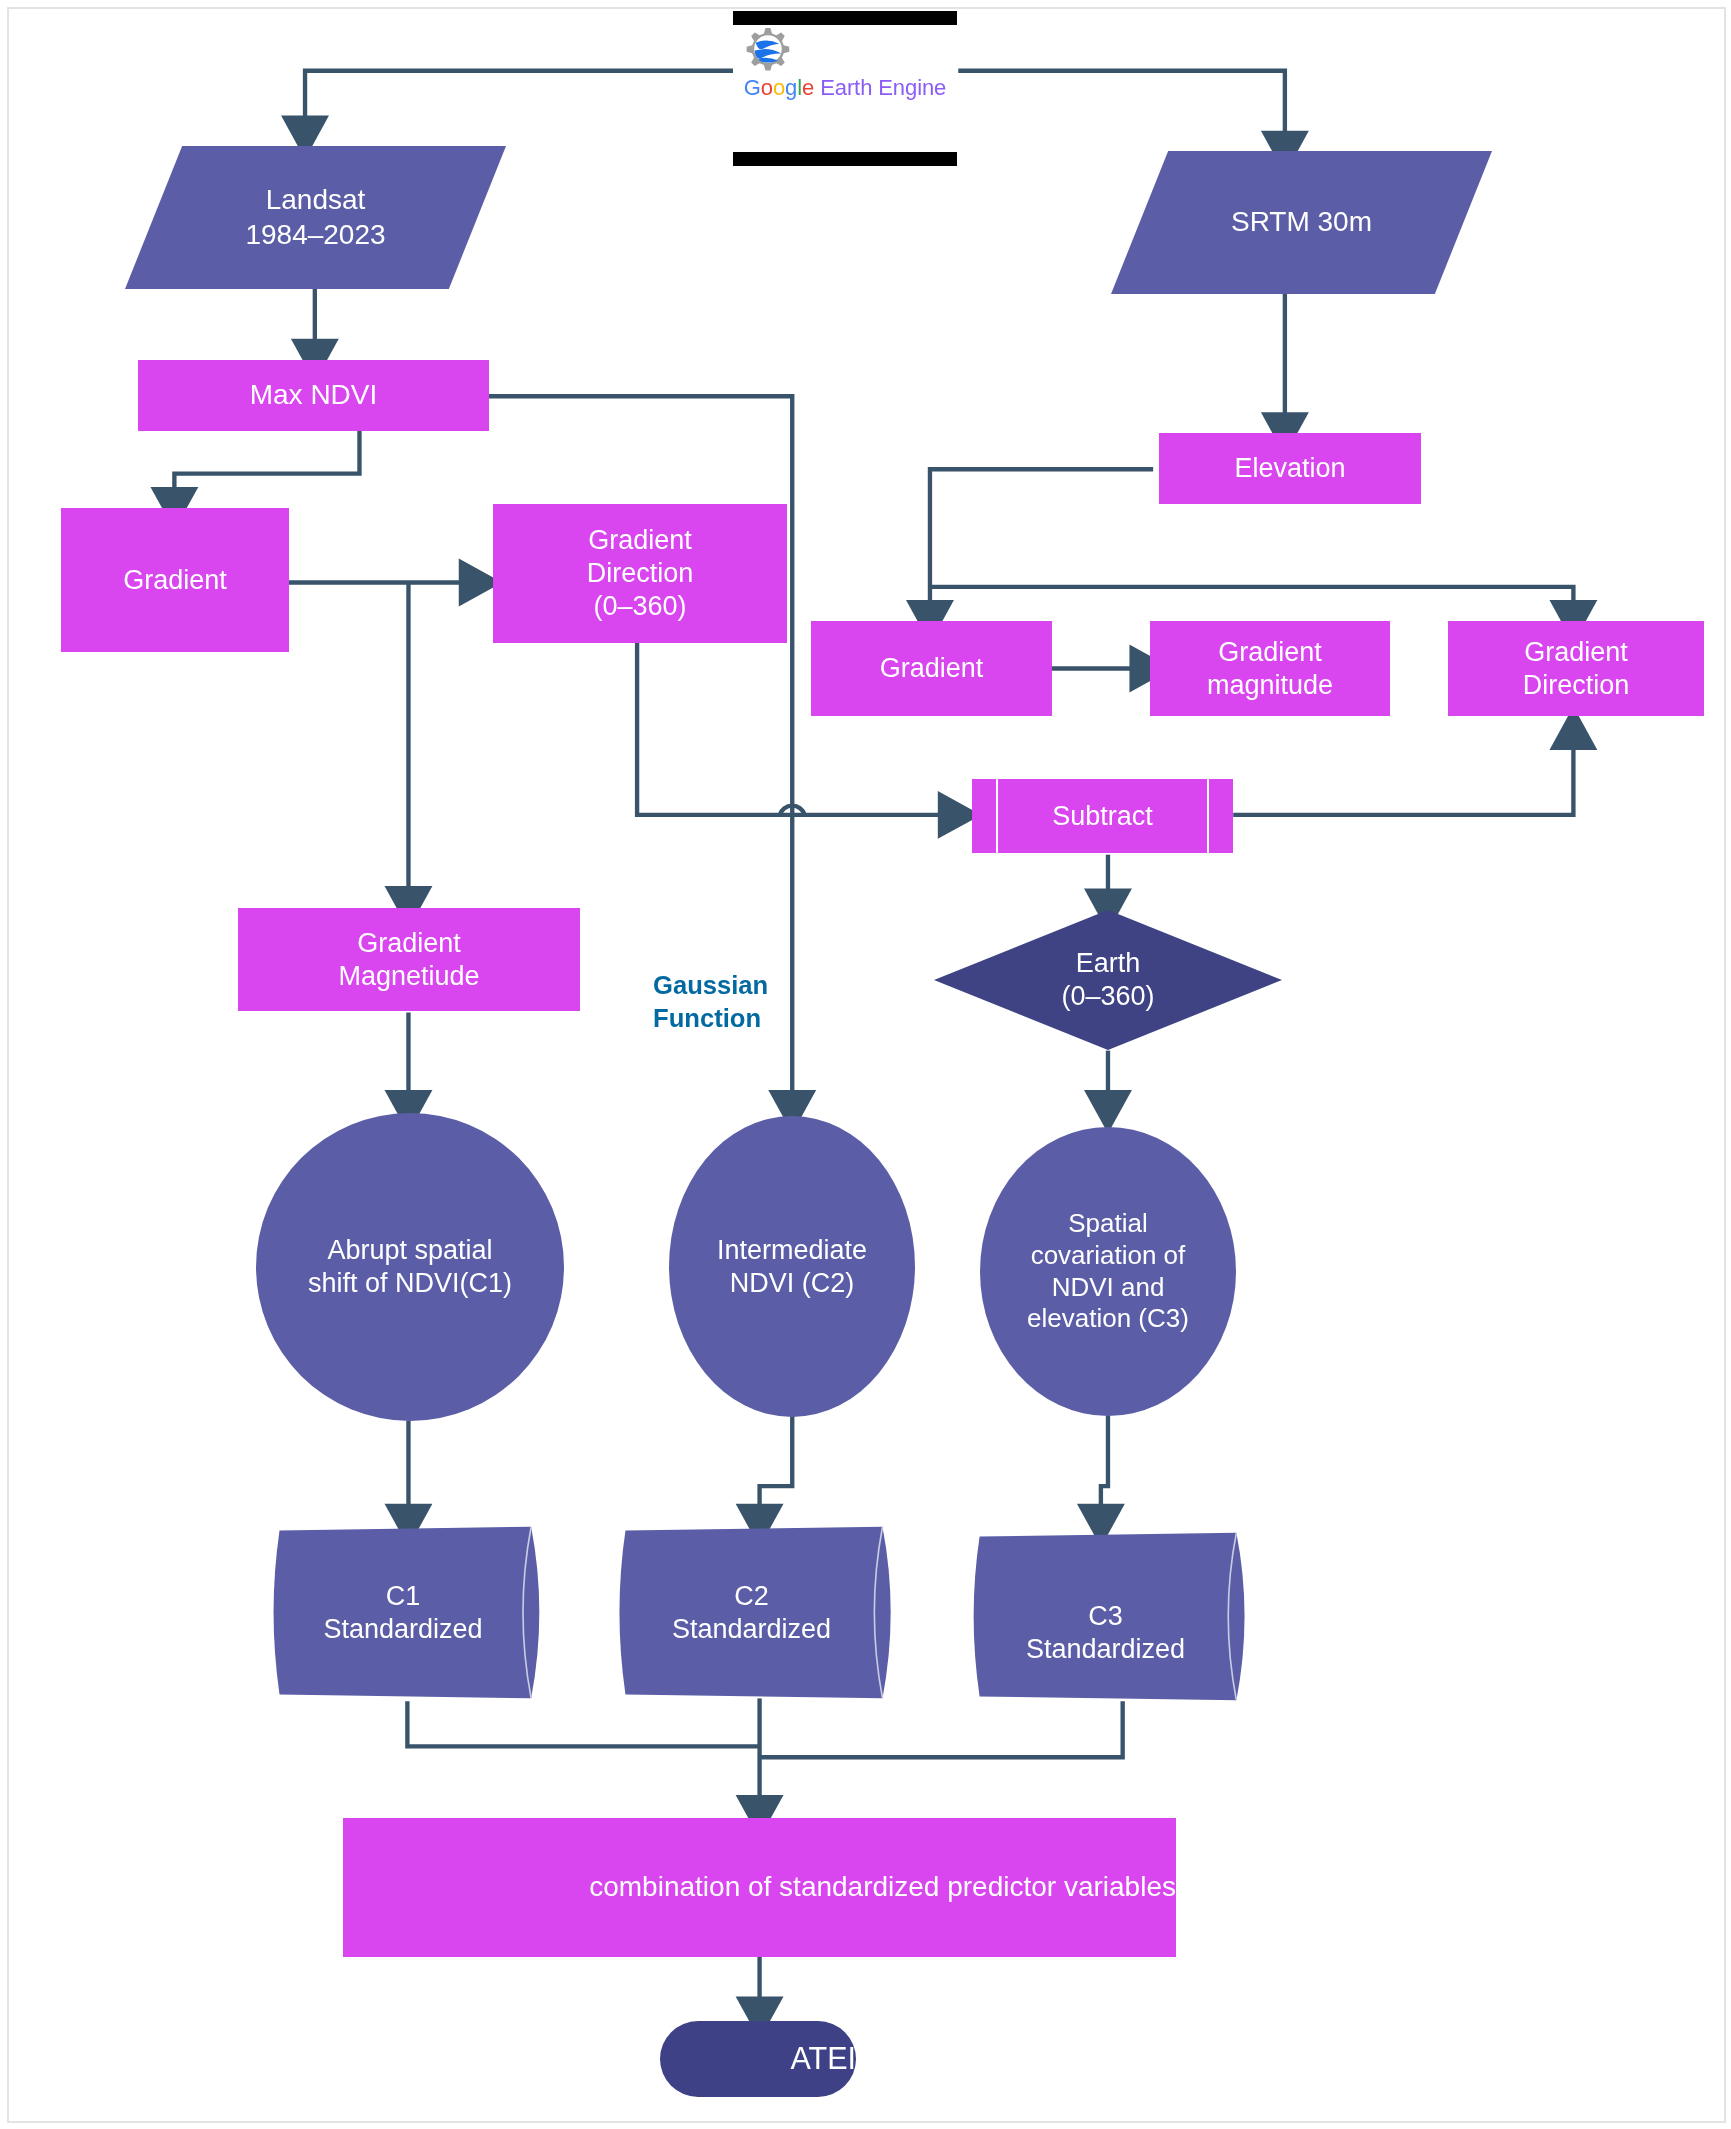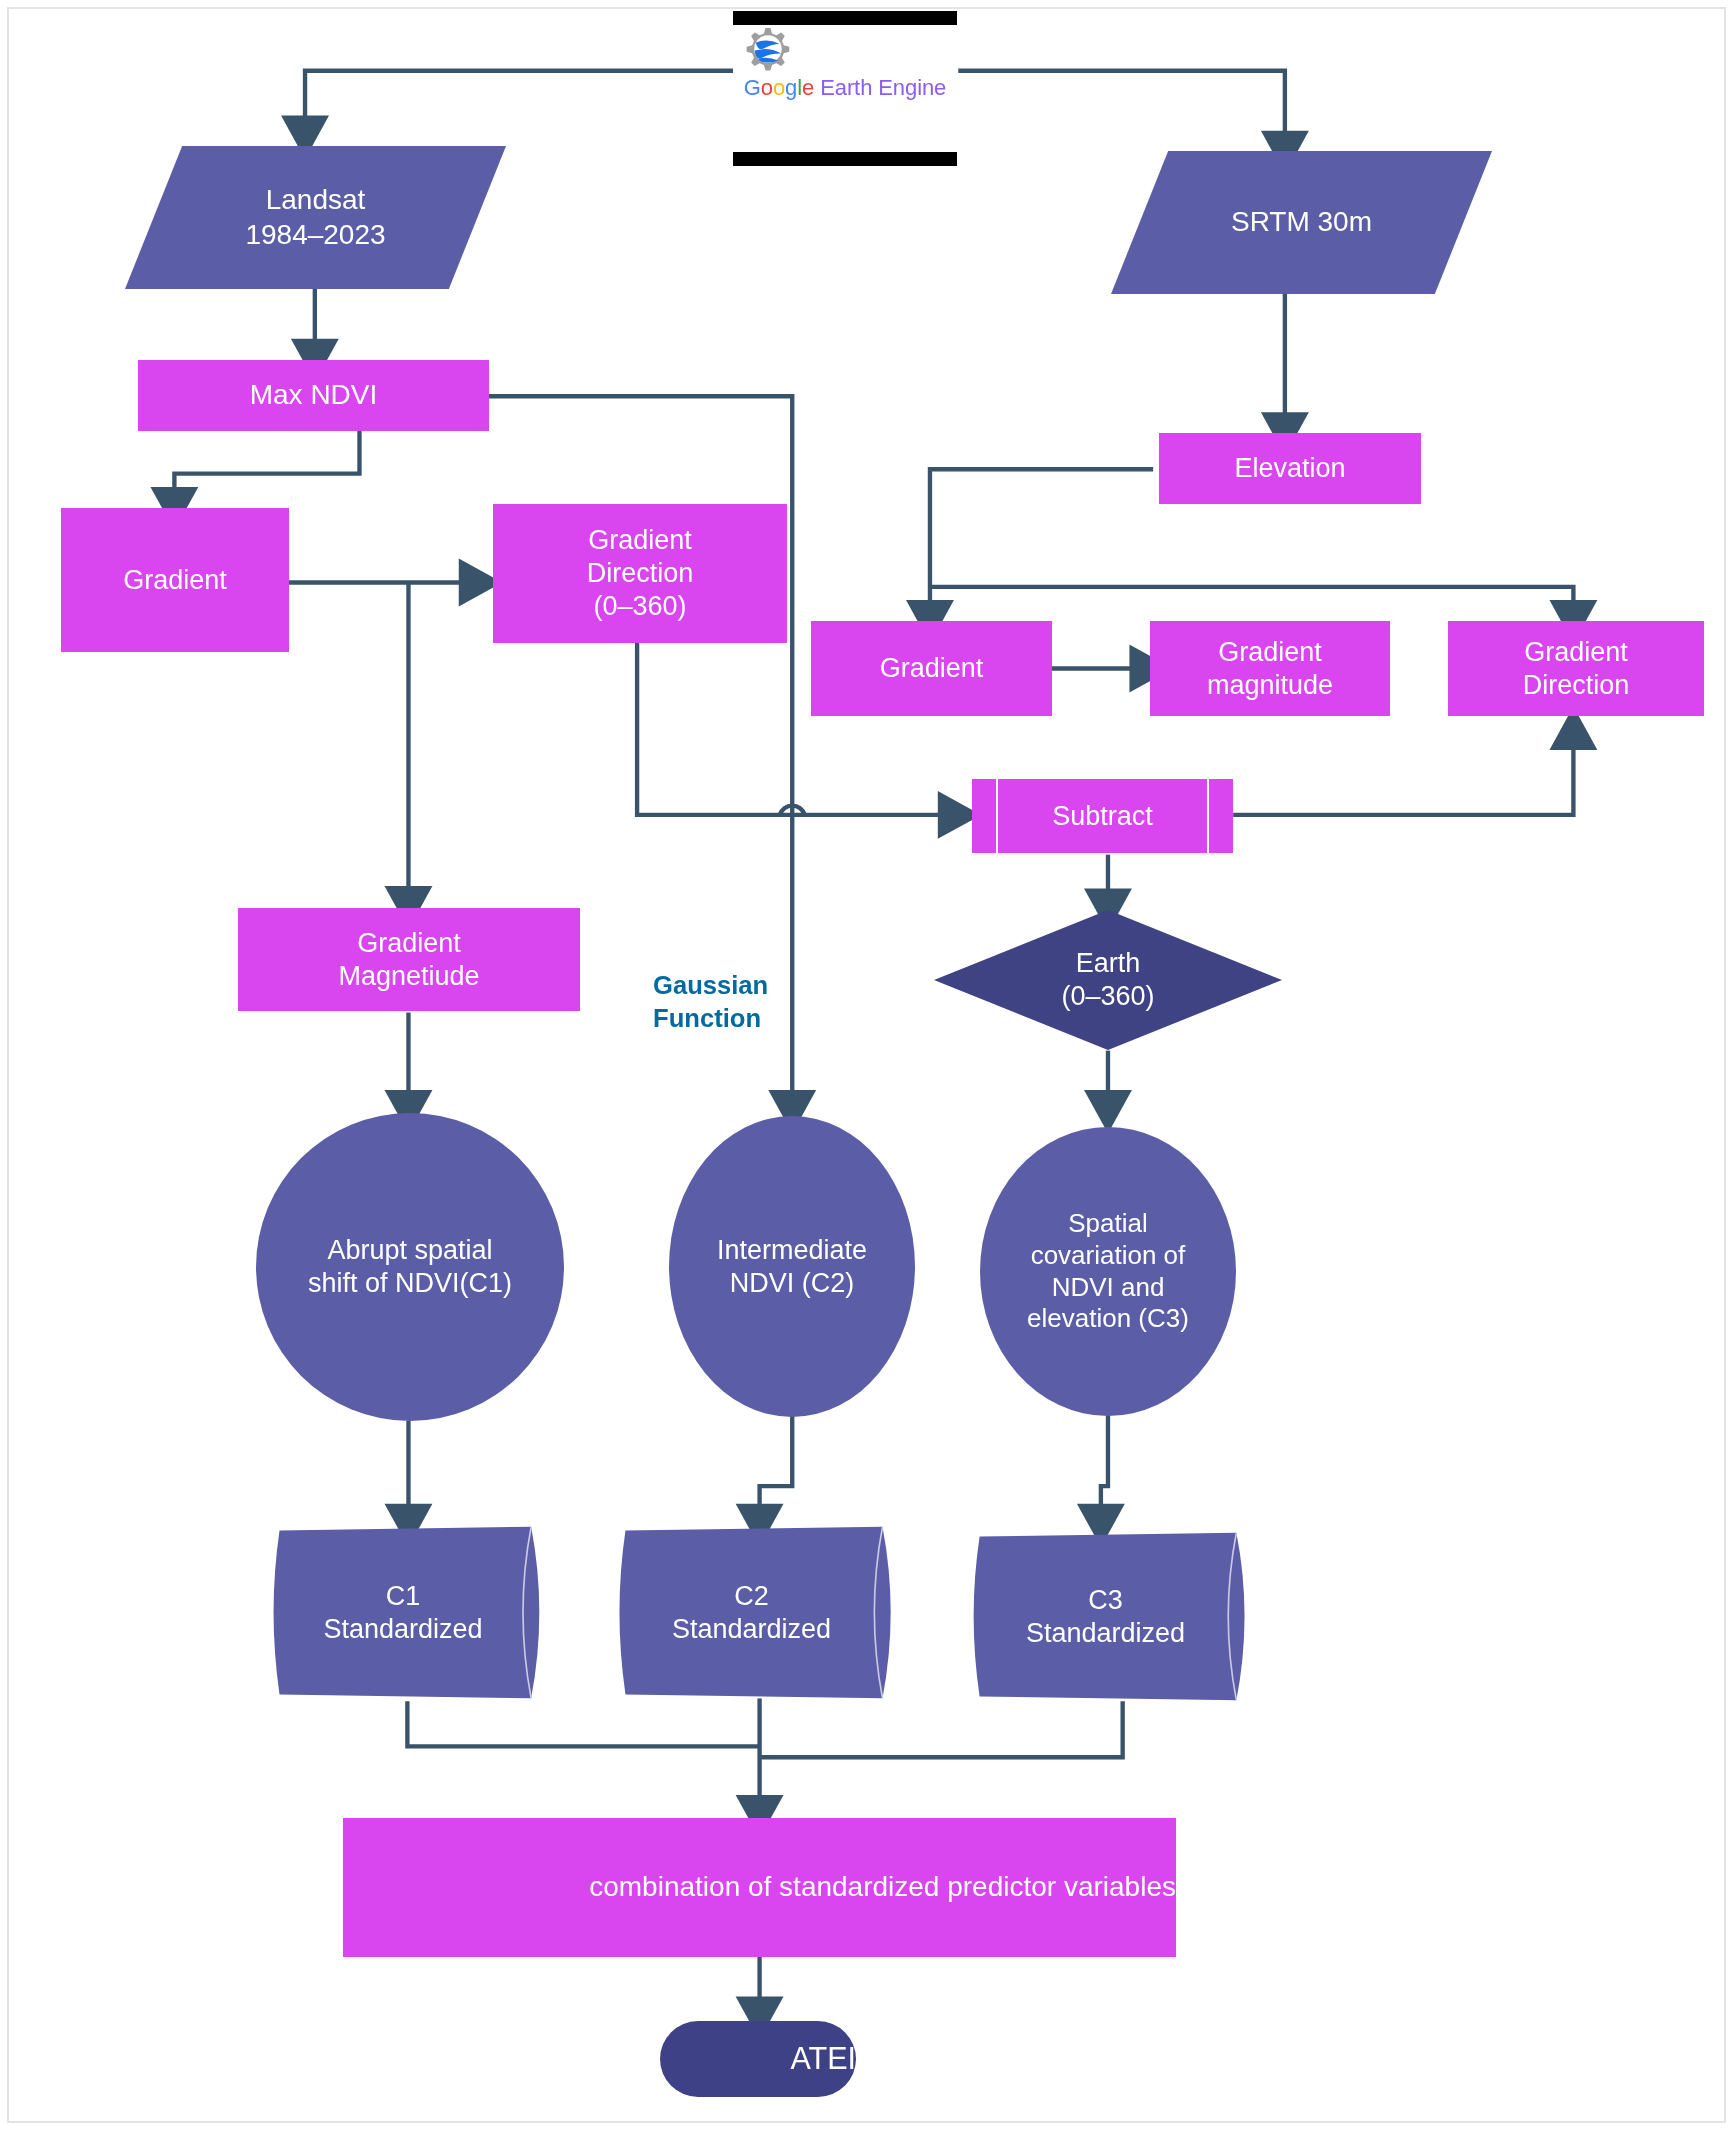--- a/index.html
+++ b/index.html
@@ -223,21 +223,21 @@
         <div>Standardized</div>
       </div>
     </div>
   </div>
 
   <div style="position:absolute;left:975px;top:1530px;width:297px;height:173px;">
     <svg width="297" height="173" viewBox="0 0 545 318">
       <path d="M8,12 L480,5 Q510,158 480,313 L8,306 Q-14,158 8,12 z" fill="#5b5ea6"></path>
       <path d="M480,5 Q450,158 480,313" fill="none" stroke="#c9cae3" stroke-width="3"></path>
     </svg>
-    <div class="node" style="left:0;top:0;width:261px;height:173px;font-size:27px;">
+    <div class="node" style="left:0;top:16px;width:261px;height:173px;font-size:27px;">
       <div>
         <div>C3</div>
         <div>Standardized</div>
       </div>
     </div>
   </div>
 
   <div class="node rect" style="left:343px;top:1818px;width:833px;height:139px;font-size:28px;justify-content:flex-end;">
     <div>
       <div>combination of standardized predictor variables</div>

